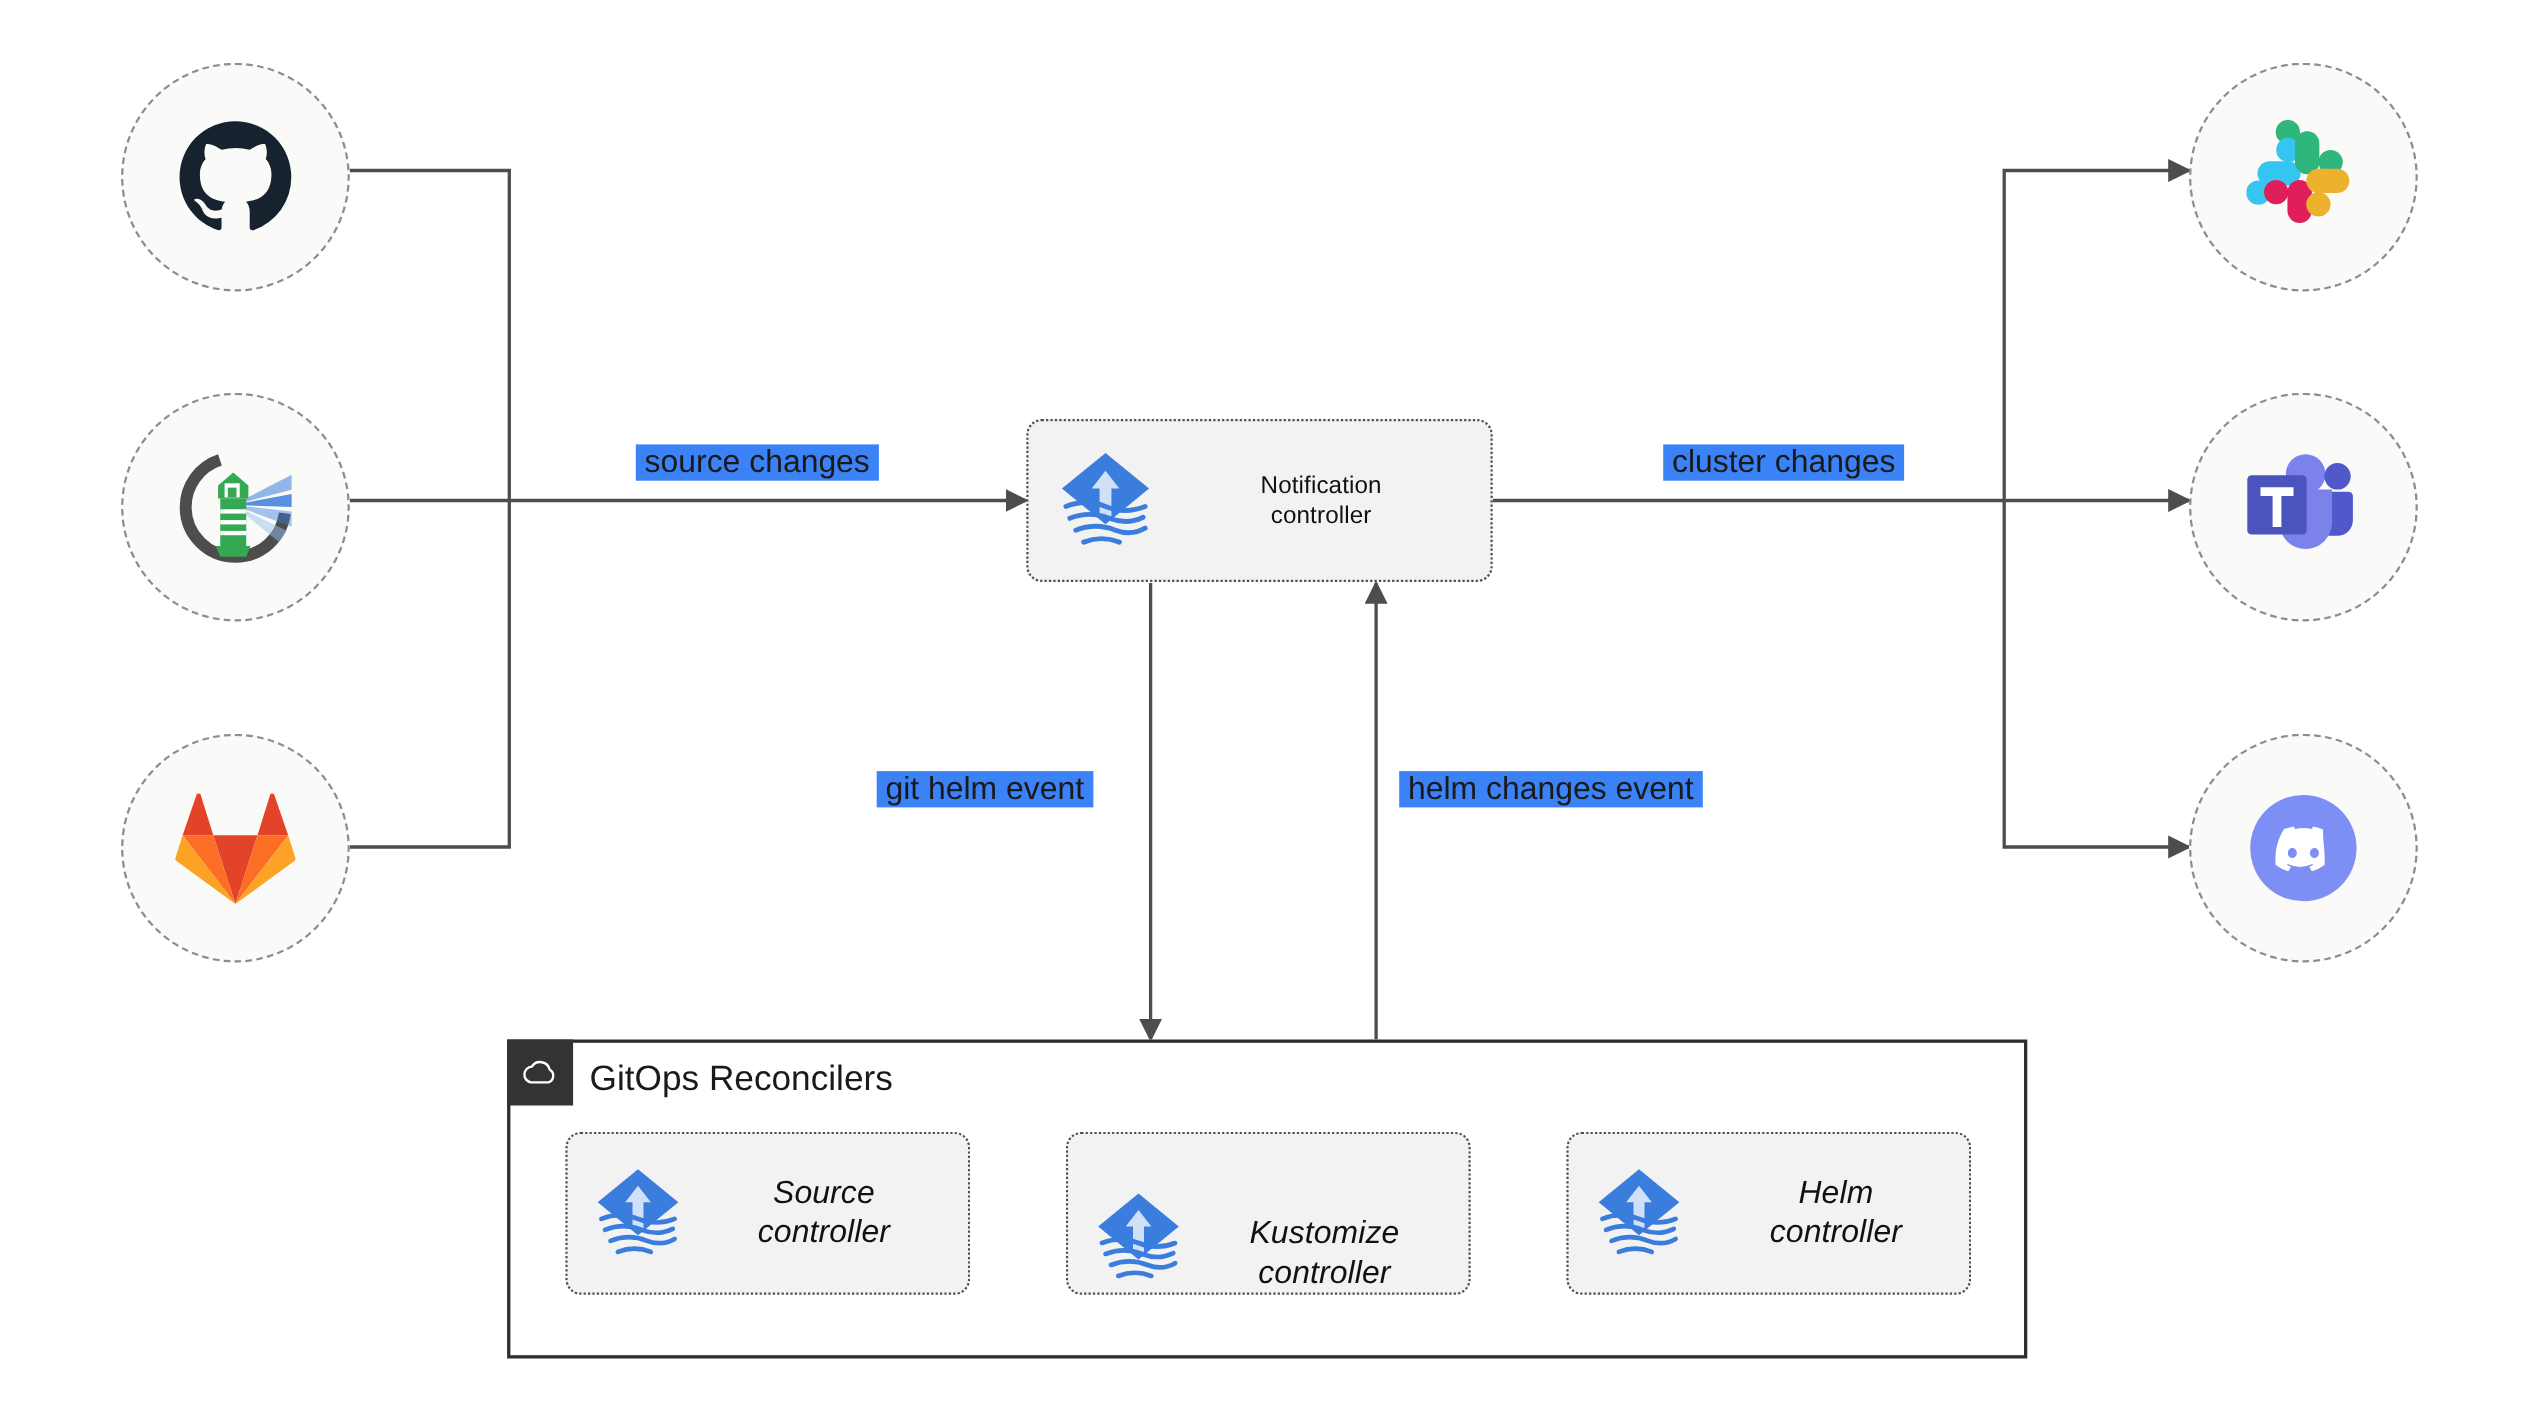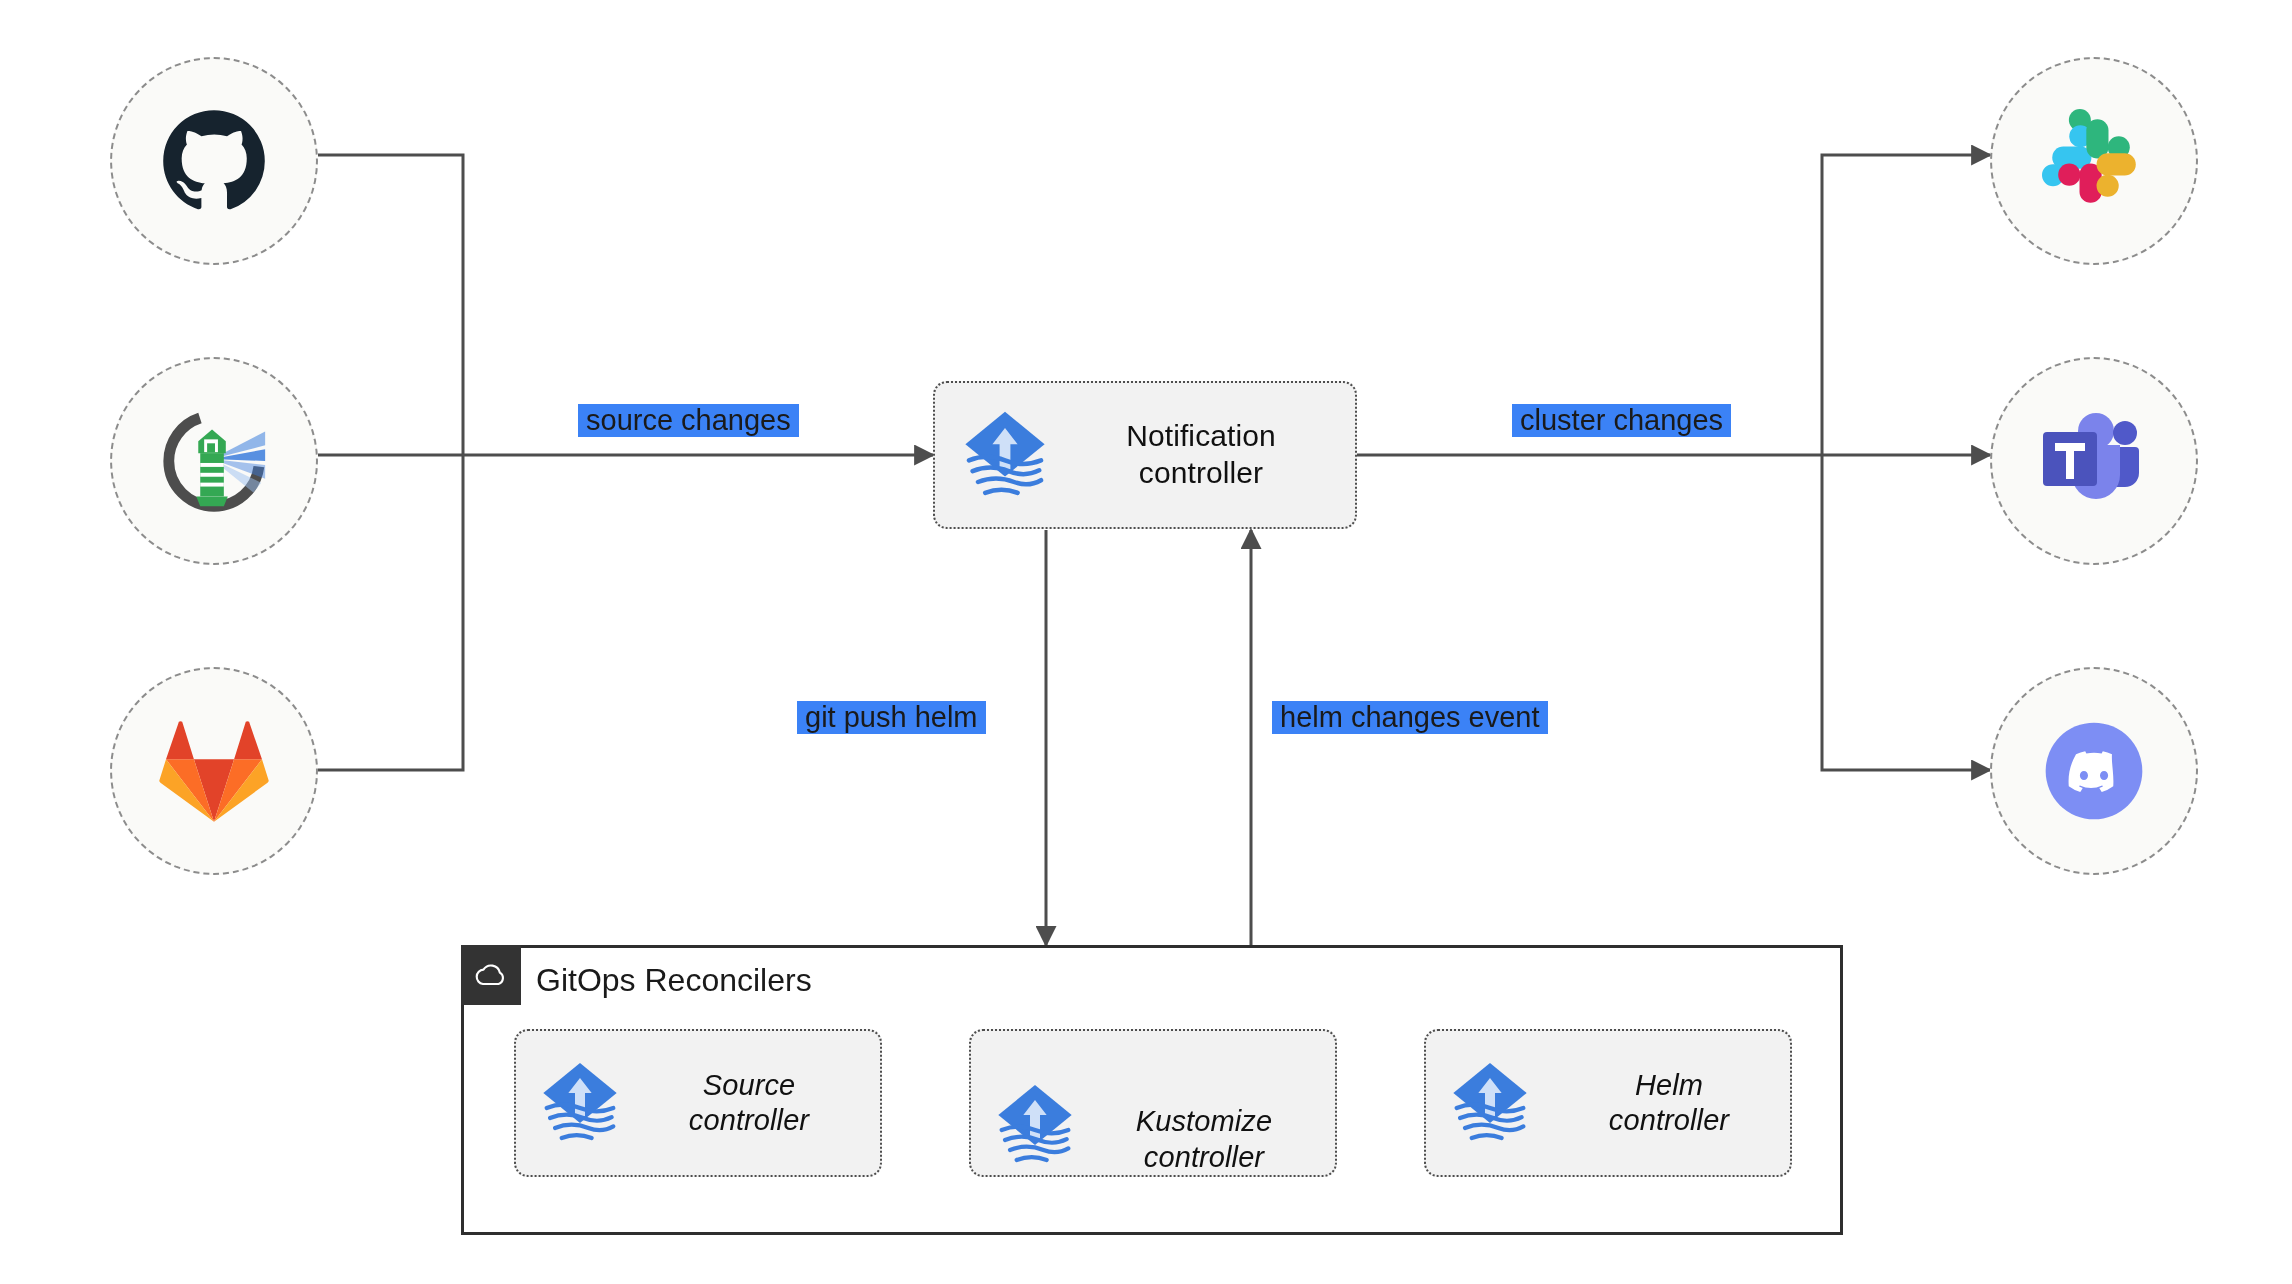--- a/index.html
+++ b/index.html
@@ -22,21 +22,21 @@
 
   
   .ctrl-box{
     position:absolute;box-sizing:border-box;
     background:#f2f2f2;border:2px dotted #4d4d4d;border-radius:14px;
     display:flex;align-items:center;justify-content:flex-start;
   }
   .ctrl-icon{flex:0 0 auto;display:block;}
   .ctrl-label{
     flex:1 1 auto;text-align:center;color:#111111;
-    font-size:30px;line-height:1.22;letter-spacing:.1px;
+    font-size:22px;line-height:1.22;letter-spacing:.1px;
     padding-right:12px;white-space:pre-line;
   }
   .ctrl-box.small .ctrl-label{font-size:29px;font-style:italic;}
 
   
   .group-box{
     position:absolute;box-sizing:border-box;
     border:3px solid #2e2e2e;background:#ffffff;
   }
   .group-badge{
@@ -247,17 +247,17 @@
       </g>
     </svg>
     <div class="ctrl-label">Helm
 controller</div>
   </div>
 
   <div class="edge-label" style="left:578px;top:404px;">source changes</div>
 
   <div class="edge-label" style="left:1464px;top:404px;margin-left:48px;">cluster changes</div>
 
-  <div class="edge-label" style="left:797px;top:701px;">git push helm</div>
+  <div class="edge-label" style="left:797px;top:701px;">git helm event</div>
 
   <div class="edge-label" style="left:1272px;top:701px;">helm changes event</div>
 
 </div>
 
 </body></html>

